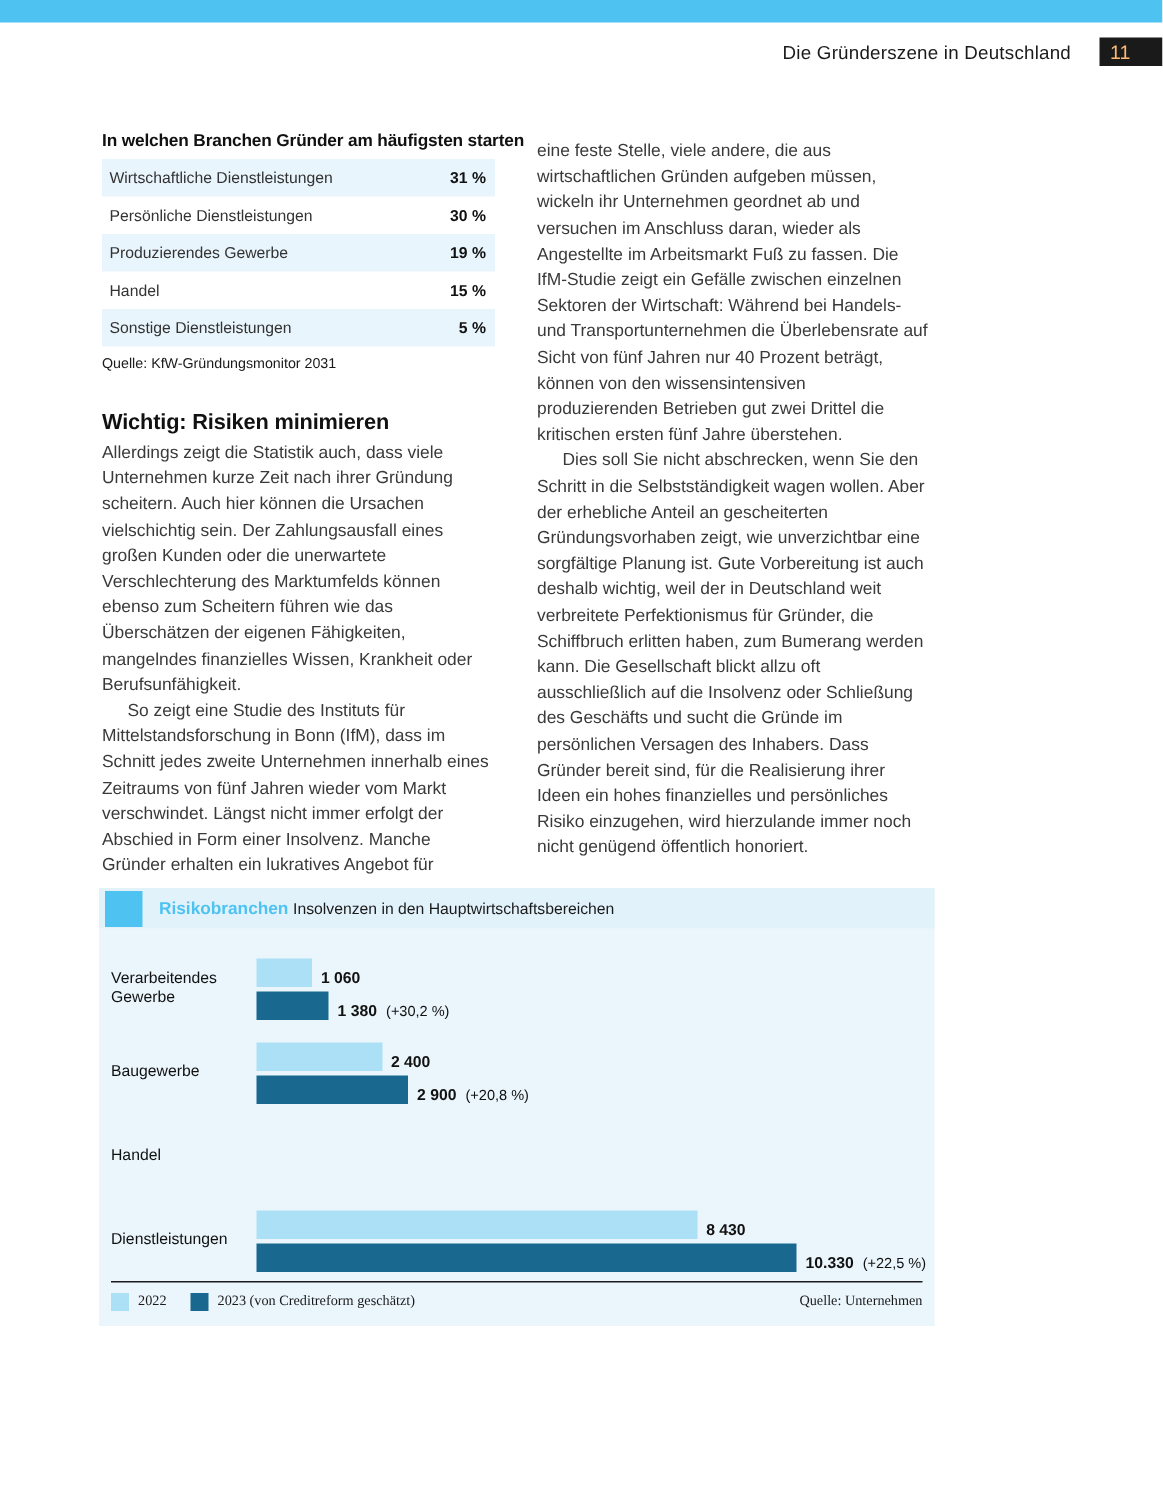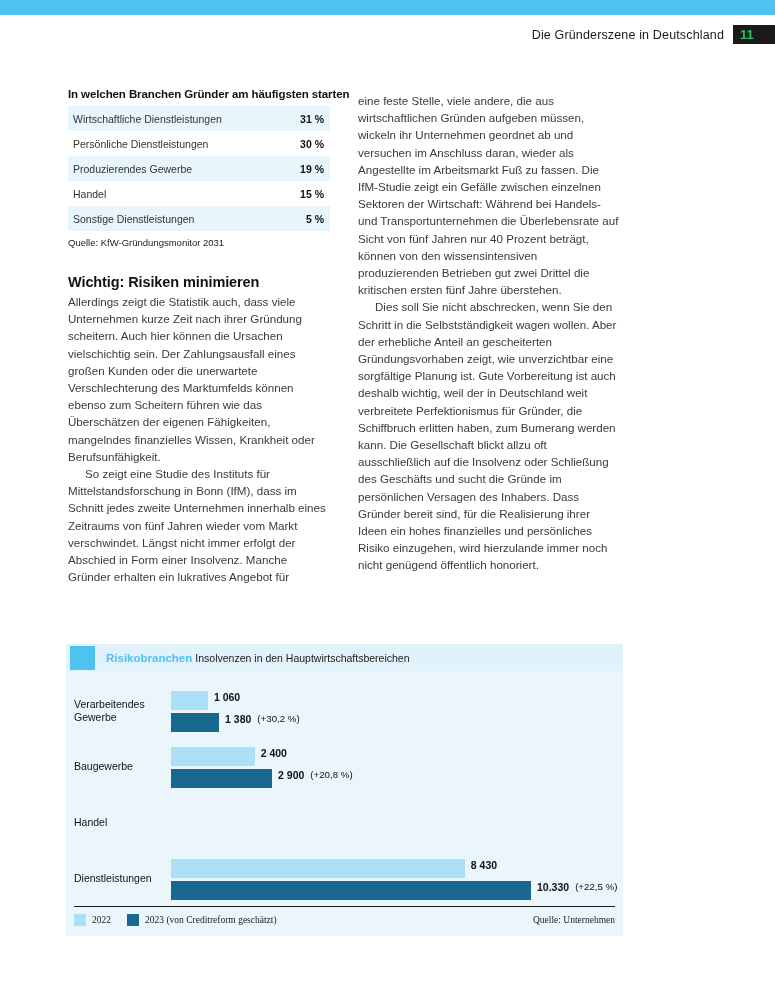--- a/index.html
+++ b/index.html
@@ -35,29 +35,30 @@
   }
   .runhead-title {
     font-size: 12.5px;
     letter-spacing: .15px;
     color: #1a1a1a;
     margin-right: 9px;
     white-space: nowrap;
   }
   .runhead-page {
     background: #1a1a1a;
-    color: #22c55e;
-    font-weight: bold;
+    color: #fdba74;
+    font-weight: normal;
     font-size: 13px;
     height: 19px;
     min-width: 42px;
     padding: 0 0 0 7px;
     display: flex;
     align-items: center;
     box-sizing: border-box;
+    margin-left: 10px;
   }
 
   
   .col-left {
     position: absolute;
     left: 68px;
     top: 88px;
     width: 262px;
   }
   .col-right {
@@ -115,21 +116,21 @@
     color: #3a3a3a;
     margin: 0;
     text-align: left;
   }
   p.body.indent { text-indent: 17px; }
 
   
   .chart-panel {
     position: absolute;
     left: 66px;
-    top: 644px;
+    top: 592px;
     width: 557px;
     height: 292px;
     background: #eaf6fc;
     box-sizing: border-box;
   }
   .chart-head {
     height: 27px;
     display: flex;
     align-items: center;
     background: #e2f2fb;
@@ -182,21 +183,21 @@
     right: 0;
     top: 0;
     height: 100%;
     display: flex;
     flex-direction: column;
     justify-content: center;
   }
   .bar-row {
     height: 19px;
     display: flex;
-    align-items: flex-start;
+    align-items: flex-end;
   }
   .bar-row + .bar-row { margin-top: 3px; }
   .bar {
     height: 19px;
     flex: none;
   }
   .bar.y2022 { background: #ace0f6; }
   .bar.y2023 { background: #19688f; }
   .bar-val {
     margin-left: 6px;

